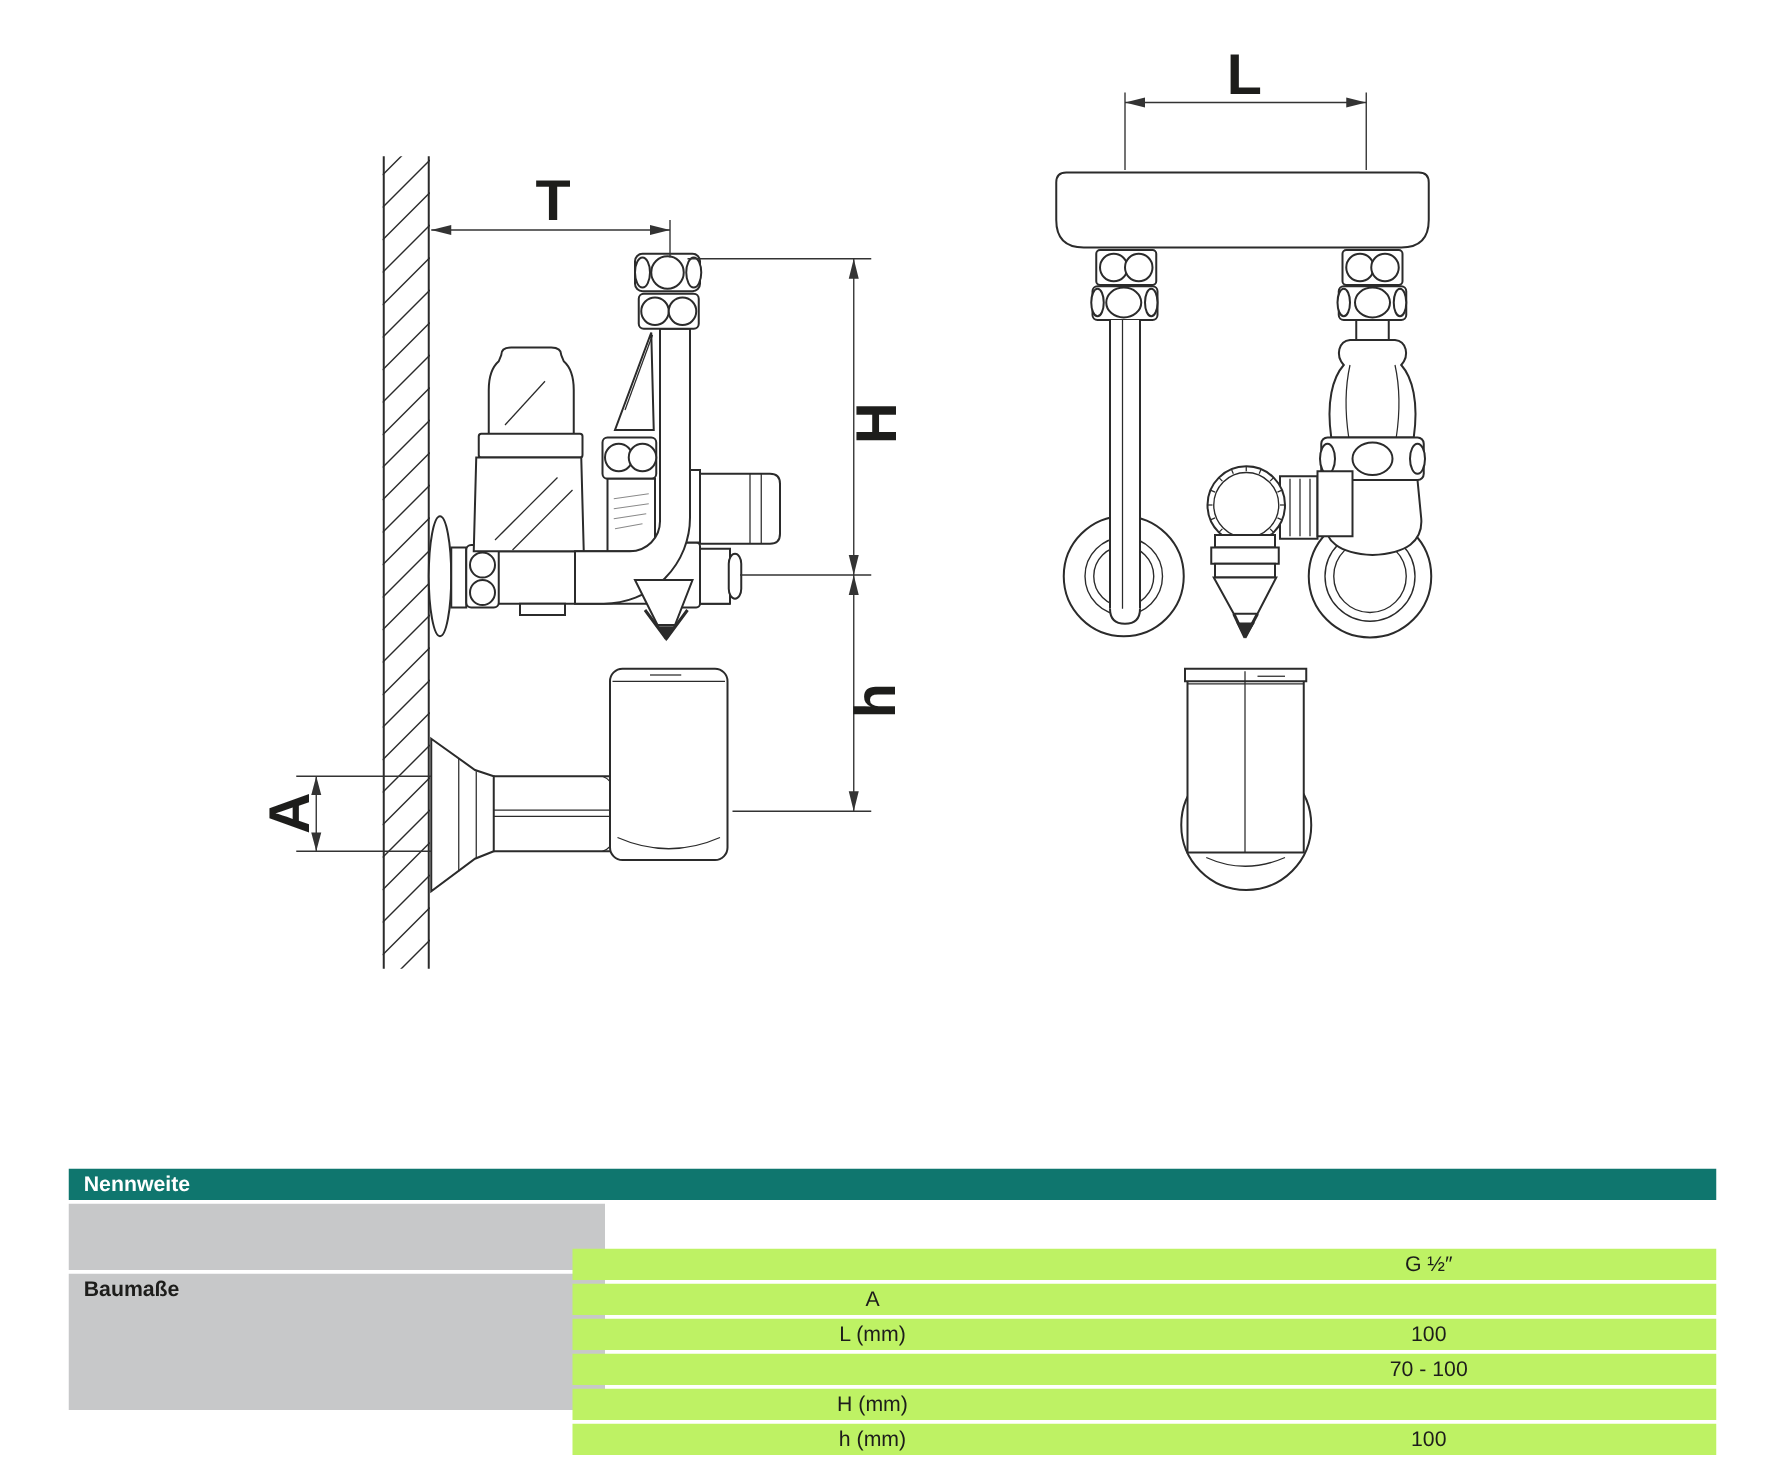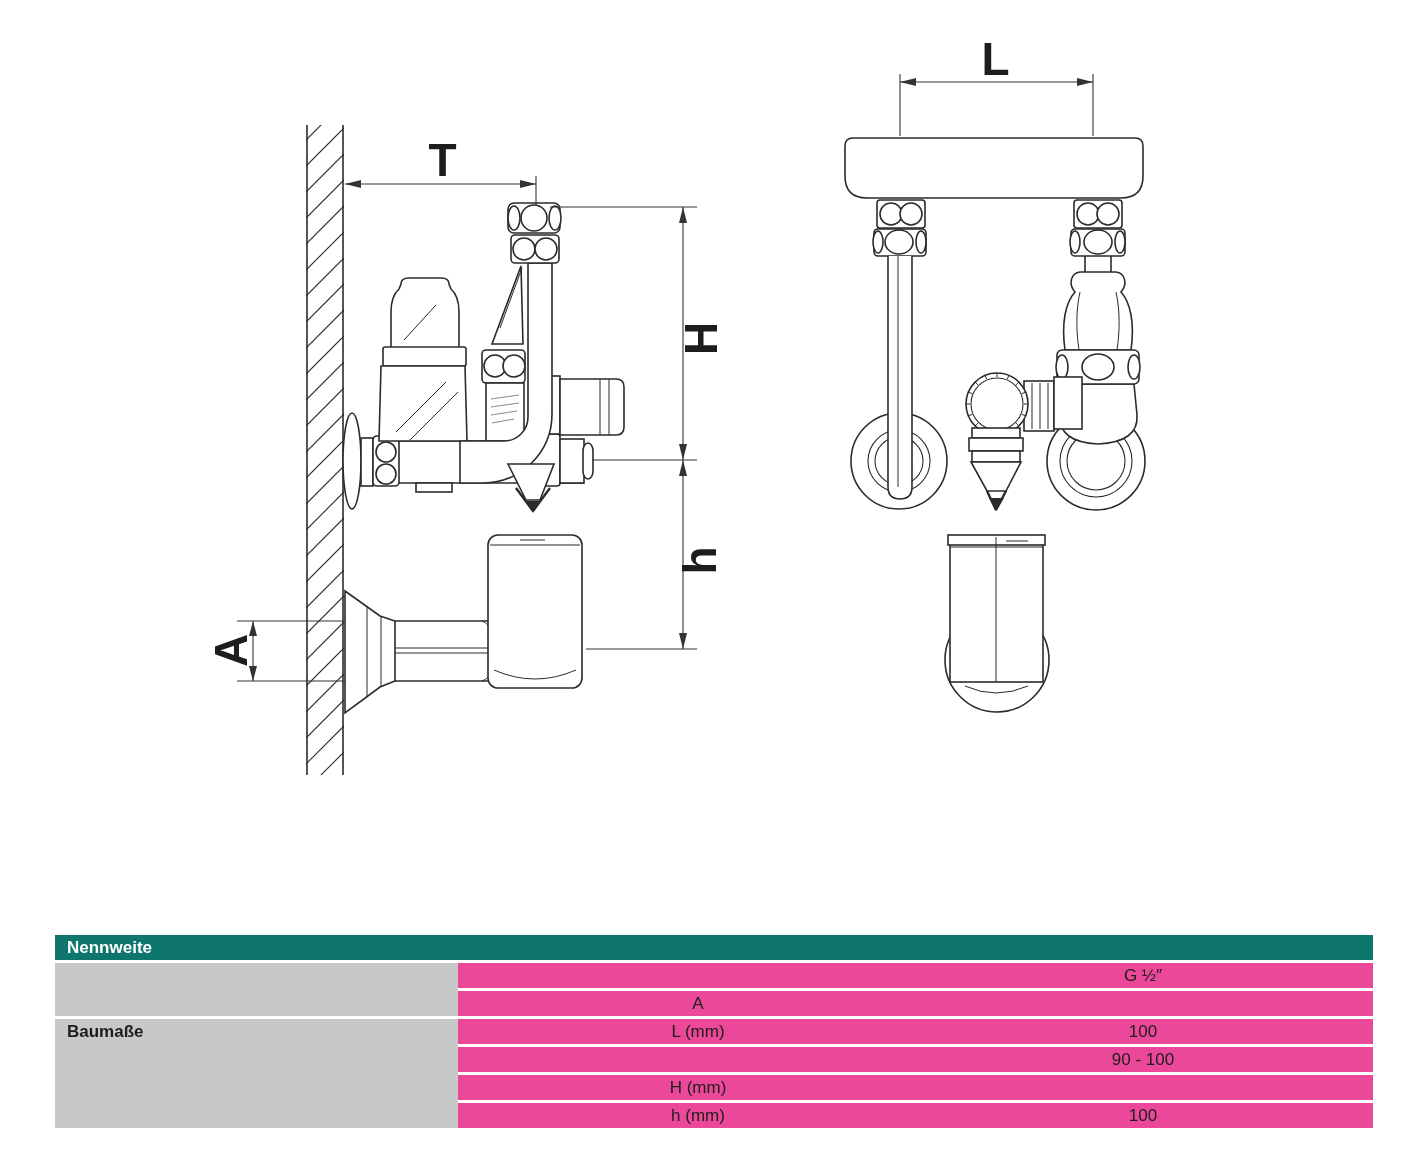--- a/index.html
+++ b/index.html
@@ -6,25 +6,25 @@
   body{width:1425px;height:1176px;position:relative;font-family:"Liberation Sans",sans-serif;-webkit-font-smoothing:antialiased;}
   #stage{position:absolute;left:0;top:0;width:1425px;height:930px;}
   svg text{font-family:"Liberation Sans","DejaVu Sans",sans-serif;font-weight:bold;fill:#1d1d1b;}
   .dimlbl{font-size:46px;letter-spacing:-1px;}
 
   
   #spec-table{position:absolute;left:55px;top:935px;width:1318px;font-size:17px;color:#1d1d1b;}
   .t-header{position:absolute;left:0;top:0;width:1318px;height:25px;background:#0f766e;color:#fff;font-weight:bold;}
   .t-header .h-label{position:absolute;left:12px;top:0;line-height:25px;}
   .t-header .h-value{position:absolute;left:858px;top:0;width:460px;text-align:center;line-height:25px;}
-  .l-block{position:absolute;left:0;background:#c7c8c9;}
+  .l-block{position:absolute;left:0;background:#c7c8c9;padding-left:26px;}
   .l-block.b1{top:28px;height:53px;width:403px;}
   .l-block.b2{top:84px;height:109px;width:403px;}
   .l-block .g-label{position:absolute;left:12px;top:0;line-height:26px;font-weight:bold;}
-  .r-row{position:absolute;left:403px;width:915px;height:25px;background:#ec4899;line-height:25px;}
+  .r-row{position:absolute;left:403px;width:915px;height:25px;background:#bef264;line-height:25px;margin-top:36px;}
   .r-row .param{position:absolute;left:0;top:0;width:480px;text-align:center;}
   .r-row .value{position:absolute;left:455px;top:0;width:460px;text-align:center;}
 </style>
 </head>
 <body>
 
 <svg id="stage" viewBox="0 0 1425 930">
   <defs>
     <clipPath id="wallclip">
         <rect x="306" y="125" width="38" height="650"></rect>
@@ -315,21 +315,21 @@
     <span class="value">G ½″</span>
   </div>
   <div class="r-row" style="top:56px">
     <span class="param">A</span>
   </div>
   <div class="r-row" style="top:84px">
     <span class="param">L (mm)</span>
     <span class="value">100</span>
   </div>
   <div class="r-row" style="top:112px">
-    <span class="value">90 - 100</span>
+    <span class="value">70 - 100</span>
   </div>
   <div class="r-row" style="top:140px">
     <span class="param">H (mm)</span>
   </div>
   <div class="r-row" style="top:168px">
     <span class="param">h (mm)</span>
     <span class="value">100</span>
   </div>
 </div>
 

